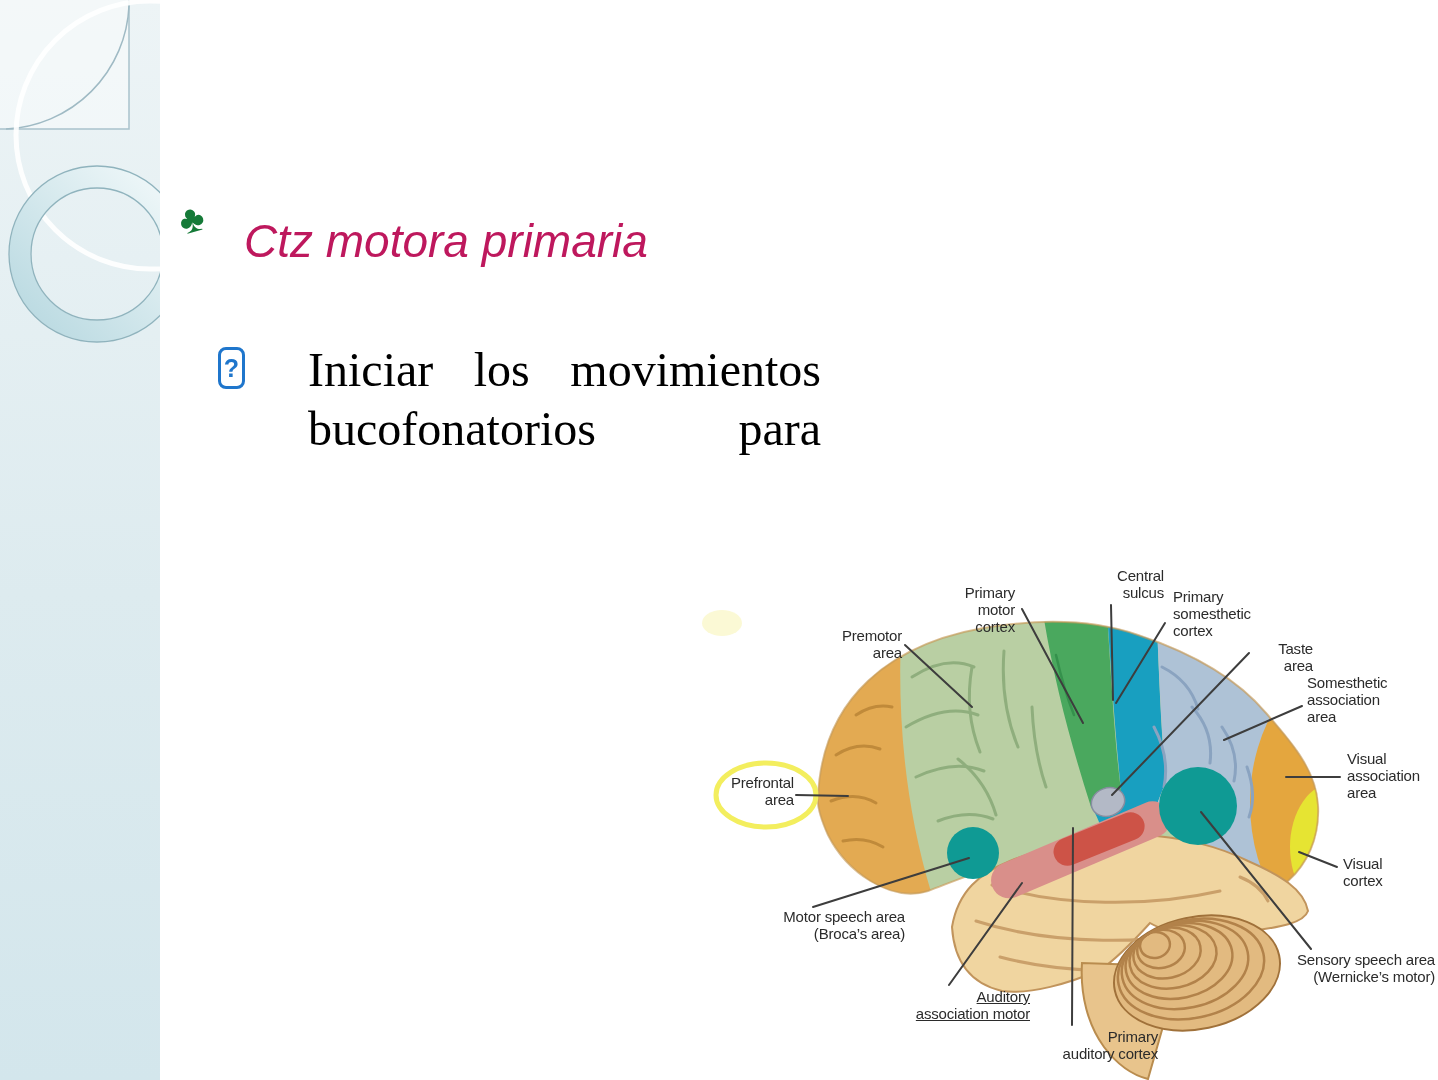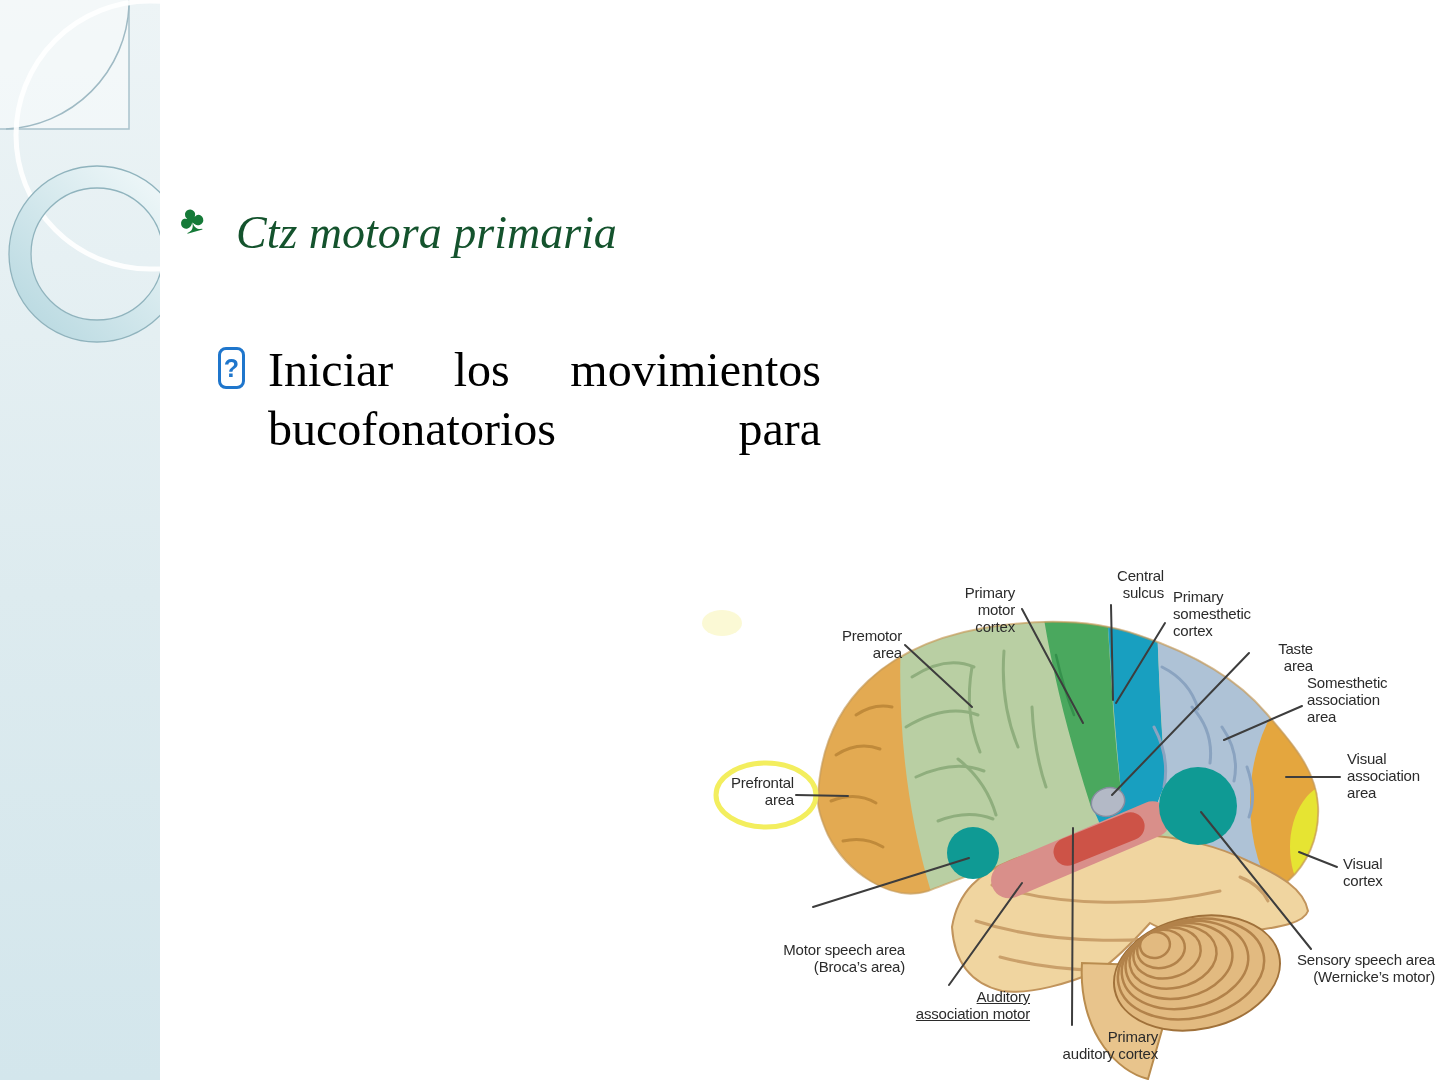--- a/index.html
+++ b/index.html
@@ -8,37 +8,37 @@
     overflow:hidden;font-family:"Liberation Sans",sans-serif;
   }
   
   .sidebar{position:absolute;left:0;top:0;width:160px;height:1080px;}
   
   .club-bullet{
     position:absolute;left:179px;top:200px;font-size:38px;line-height:38px;
     color:#157a38;transform:rotate(-16deg);
   }
   .slide-title{
-    position:absolute;left:228px;top:199px;margin:8px;
-    font-family:Liberation Serif, serif;font-style:italic;font-weight:normal;
-    font-size:46px;line-height:52px;color:#14532d;letter-spacing:0px;white-space:nowrap;
+    position:absolute;left:228px;top:199px;margin:16px;
+    font-family:Liberation Sans, sans-serif;font-style:italic;font-weight:normal;
+    font-size:46px;line-height:52px;color:#be185d;letter-spacing:0px;white-space:nowrap;
   }
   
   .body-block{position:absolute;left:218px;top:340px;display:flex;align-items:flex-start;}
   .tofu{
     box-sizing:border-box;width:27px;height:42px;margin-top:7px;flex:0 0 auto;
     border:3px solid #1f76cc;border-radius:8px;color:#1f76cc;
     display:flex;align-items:center;justify-content:center;
     font-size:25px;font-weight:bold;font-family:"Liberation Sans",sans-serif;
   }
   .body-text{
     width:553px;margin-left:23px;
     font-family:"Liberation Serif",serif;font-size:48px;line-height:59px;color:#000;
   }
-  .jline{text-align:justify;text-align-last:justify;}
+  .jline{text-align:justify;text-align-last:justify;margin-left:40px;}
   .jline.last{text-align-last:left;}
   
   .diagram{position:absolute;left:700px;top:555px;width:738px;height:525px;}
   .diagram svg{position:absolute;left:0;top:0;}
   .bl{
     position:absolute;font-family:"Liberation Sans",sans-serif;
     font-size:15px;line-height:17px;color:#2b2b2b;letter-spacing:-0.2px;white-space:nowrap;
   }
   .bl.c{text-align:right;}
   .bl.r{text-align:right;}
@@ -232,21 +232,21 @@
         <div>(Wernicke’s motor)</div>
     </div>
     <div class="bl c" style="left:298px;top:473px;width:160px;">
       <div>Primary</div>
         <div>auditory cortex</div>
     </div>
     <div class="bl c" style="left:150px;top:433px;width:180px;text-decoration:underline;">
       <div>Auditory</div>
         <div>association motor</div>
     </div>
-    <div class="bl c" style="left:15px;top:353px;width:190px;margin-top:33px;">
+    <div class="bl c" style="left:15px;top:353px;width:190px;">
       <div>Motor speech area</div>
         <div>(Broca’s area)</div>
     </div>
     <div class="bl r" style="right:644px;top:219px;">
       <div>Prefrontal</div>
         <div>area</div>
     </div>
   </div>
 
 </div>

